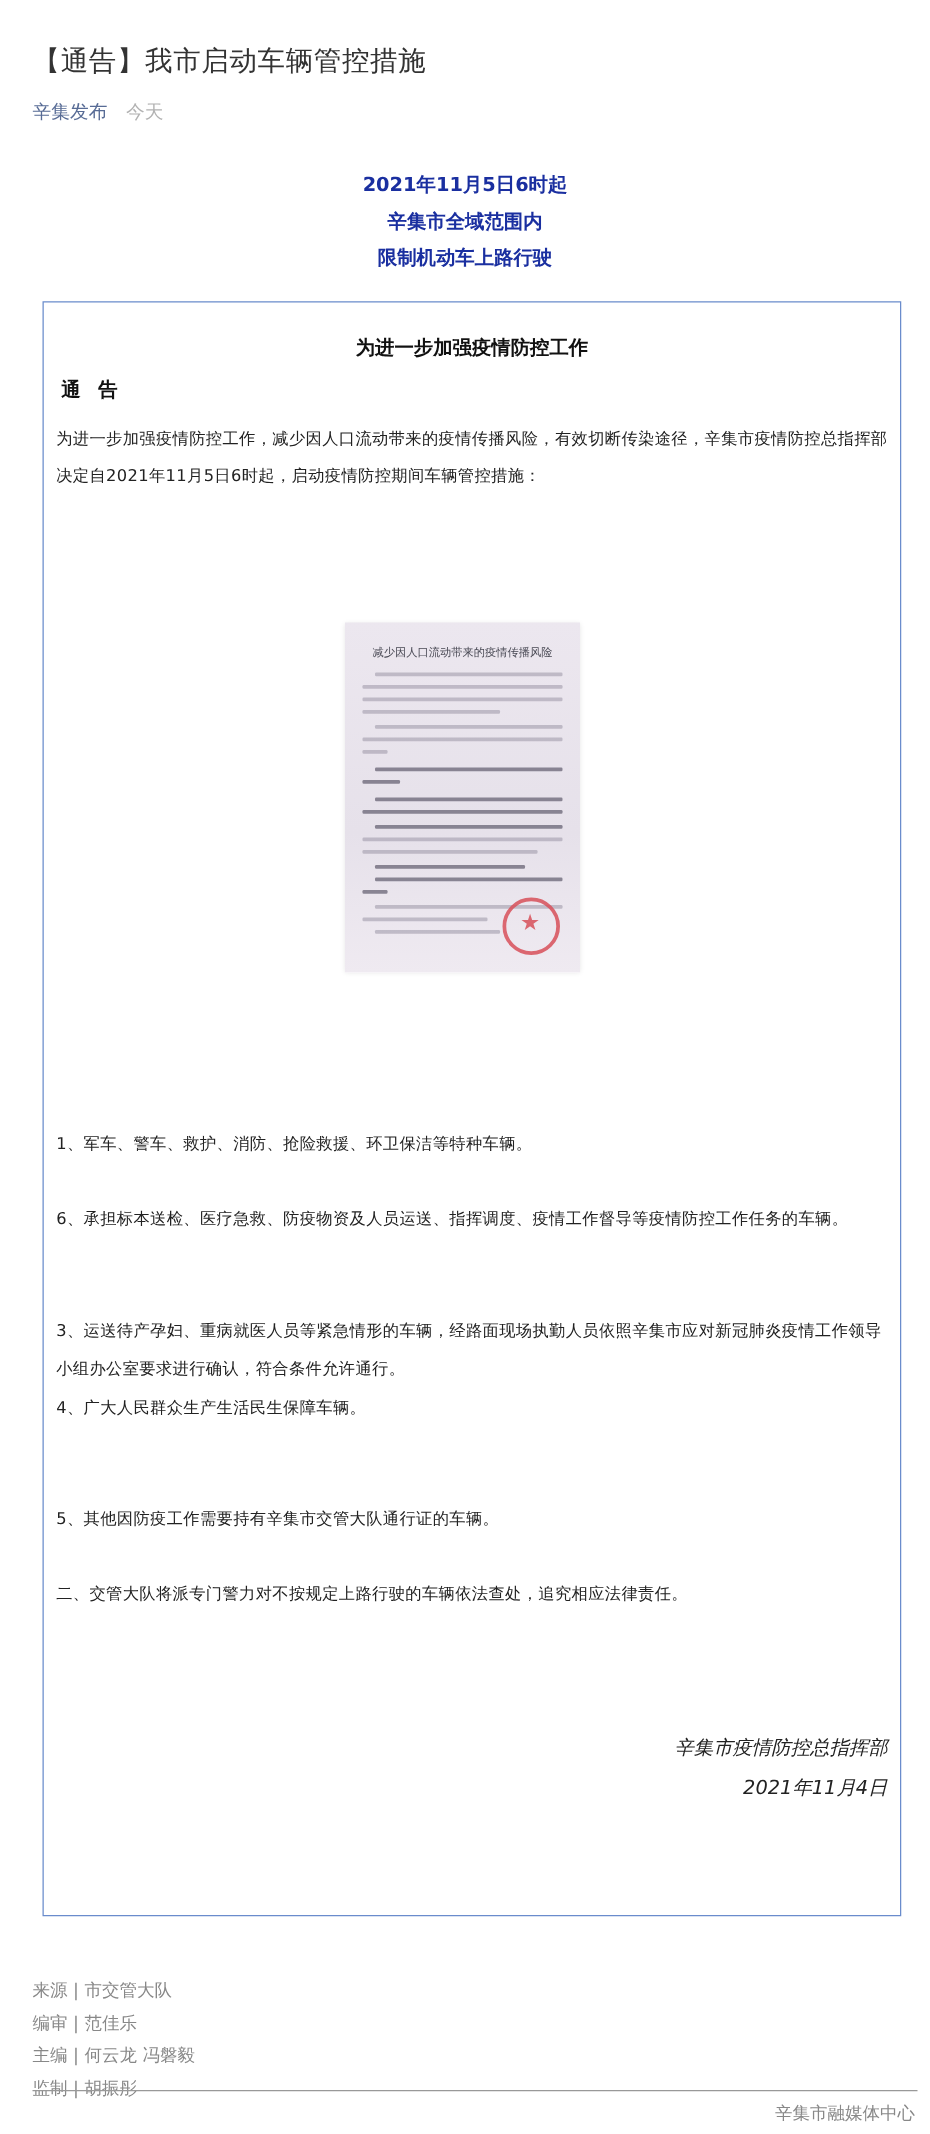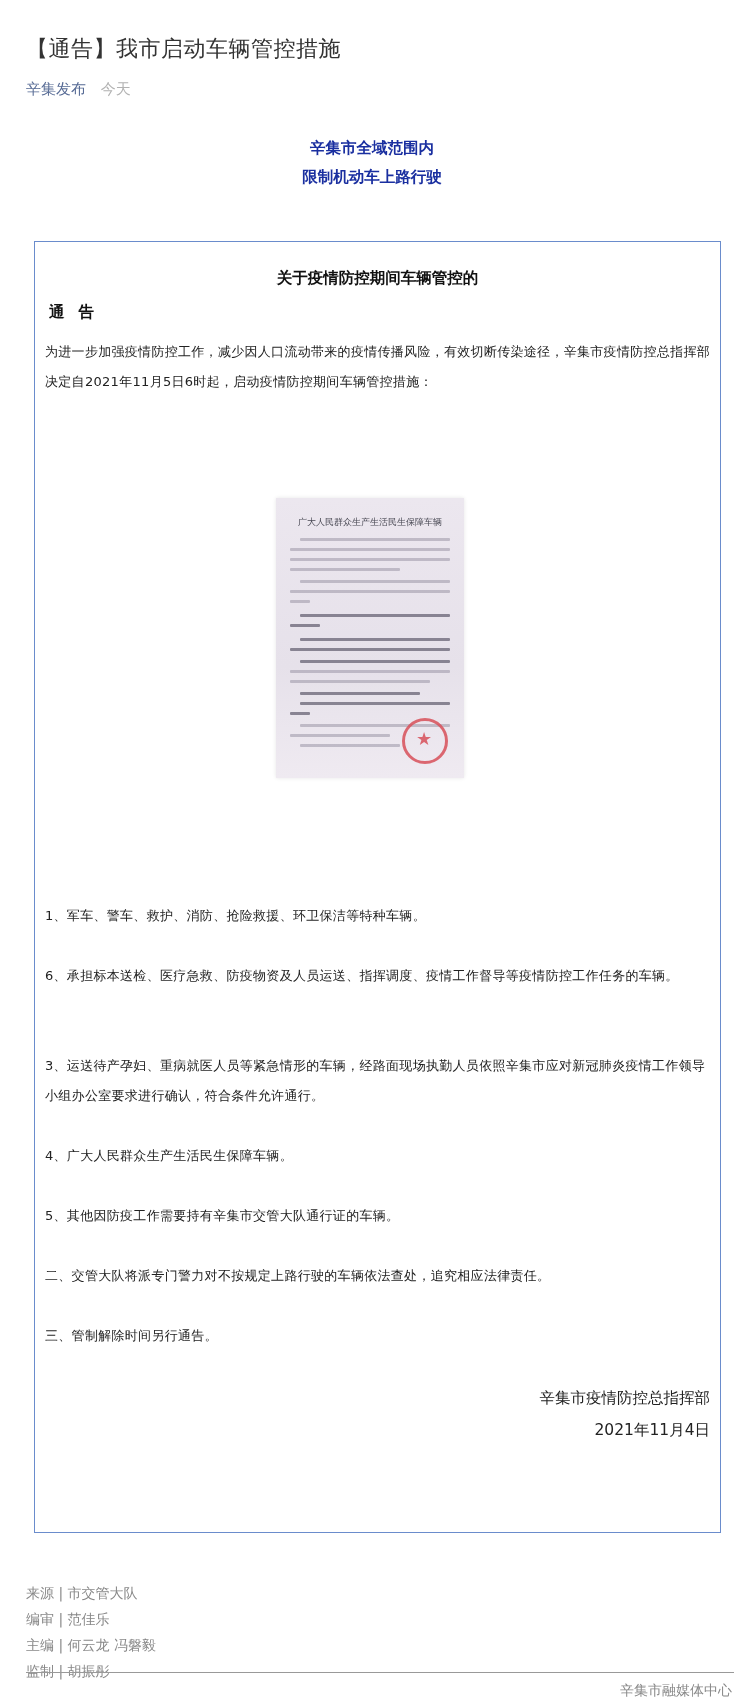--- a/index.html
+++ b/index.html
@@ -13,47 +13,48 @@
   .box { position:absolute; left:34px; top:241px; width:687px; height:1292px; border:1.5px solid #6a8ccc; box-sizing:border-box; }
   .box .t1 { position:absolute; left:0; width:100%; text-align:center; top:26px; font-size:15.5px; font-weight:bold; color:#111; }
   .box .t2 { position:absolute; left:0; width:100%; top:60px; font-size:15.5px; font-weight:bold; color:#111; letter-spacing:14px; text-indent:14px; }
   .p { position:absolute; left:10px; width:668px; font-size:13px; color:#222; line-height:30px; letter-spacing:0.3px; }
   .photo { position:absolute; left:241px; top:256px; width:188px; height:280px; background:linear-gradient(180deg,#ece7ef 0%,#e6e1ea 60%,#efeaf1 100%); box-shadow:0 0 4px rgba(0,0,0,0.1); overflow:hidden; }
   .photo .ptitle { position:absolute; top:18px; left:0; width:100%; text-align:center; font-family:"DejaVu Serif",serif; font-size:9px; color:#4a4a55; }
   .photo .ln { position:absolute; left:14px; height:3px; background:#9a95a6; opacity:0.55; border-radius:1px; }
   .photo .ln.b { background:#555062; opacity:0.65; }
   .photo .seal { position:absolute; left:126px; top:220px; width:46px; height:46px; border-radius:50%; border:3px solid #d8505a; box-sizing:border-box; opacity:0.85; }
   .photo .seal:after { content:"★"; position:absolute; left:11px; top:7px; color:#d8505a; font-size:18px; }
-  .sign { position:absolute; right:10px; font-size:15.5px; color:#222; text-align:right; }
+  .sign { position:absolute; right:10px; font-size:15.5px; color:#222; text-align:right;font-style:italic; }
   .credits { position:absolute; left:26px; top:1580px; font-size:14px; color:#888; line-height:26px; }
   .rule { position:absolute; left:26px; top:1672px; width:708px; height:1px; background:#999; }
   .org { position:absolute; right:12px; top:1682px; font-size:14px; color:#888; }
 </style>
 </head>
 <body>
 
 <div class="title">【通告】我市启动车辆管控措施</div>
 <div class="meta">
   <span class="author">辛集发布</span>
   <span class="date">今天</span>
 </div>
 
 <div class="headline">
+  <div>2021年11月5日6时起</div>
   <div>辛集市全域范围内</div>
   <div>限制机动车上路行驶</div>
 </div>
 
 <div class="box">
-  <div class="t1">关于疫情防控期间车辆管控的</div>
+  <div class="t1">为进一步加强疫情防控工作</div>
   <div class="t2">通告</div>
 
   <div class="p" style="top:95px;">为进一步加强疫情防控工作，减少因人口流动带来的疫情传播风险，有效切断传染途径，辛集市疫情防控总指挥部决定自2021年11月5日6时起，启动疫情防控期间车辆管控措施：</div>
 
   <div class="photo">
-    <div class="ptitle">广大人民群众生产生活民生保障车辆</div>
+    <div class="ptitle">减少因人口流动带来的疫情传播风险</div>
     <div class="ln" style="top:40px;width:150px;left:24px;"></div>
     <div class="ln" style="top:50px;width:160px;"></div>
     <div class="ln" style="top:60px;width:160px;"></div>
     <div class="ln" style="top:70px;width:110px;"></div>
     <div class="ln" style="top:82px;width:150px;left:24px;"></div>
     <div class="ln" style="top:92px;width:160px;"></div>
     <div class="ln" style="top:102px;width:20px;"></div>
     <div class="ln b" style="top:116px;width:150px;left:24px;"></div>
     <div class="ln b" style="top:126px;width:30px;"></div>
     <div class="ln b" style="top:140px;width:150px;left:24px;"></div>
@@ -66,24 +67,23 @@
     <div class="ln b" style="top:214px;width:20px;"></div>
     <div class="ln" style="top:226px;width:150px;left:24px;"></div>
     <div class="ln" style="top:236px;width:100px;"></div>
     <div class="ln" style="top:246px;width:100px;left:24px;"></div>
     <div class="seal"></div>
   </div>
 
   <div class="p" style="top:659px;">1、军车、警车、救护、消防、抢险救援、环卫保洁等特种车辆。</div>
   <div class="p" style="top:719px;">6、承担标本送检、医疗急救、防疫物资及人员运送、指挥调度、疫情工作督导等疫情防控工作任务的车辆。</div>
   <div class="p" style="top:809px;">3、运送待产孕妇、重病就医人员等紧急情形的车辆，经路面现场执勤人员依照辛集市应对新冠肺炎疫情工作领导小组办公室要求进行确认，符合条件允许通行。</div>
-  <div class="p" style="top:899px;">4、广大人民群众生产生活民生保障车辆。</div>
+  <div class="p" style="top:870px;">4、广大人民群众生产生活民生保障车辆。</div>
   <div class="p" style="top:959px;">5、其他因防疫工作需要持有辛集市交管大队通行证的车辆。</div>
   <div class="p" style="top:1019px;">二、交管大队将派专门警力对不按规定上路行驶的车辆依法查处，追究相应法律责任。</div>
-  <div class="p" style="top:1079px;">三、管制解除时间另行通告。</div>
 
   <div class="sign" style="top:1146px;">辛集市疫情防控总指挥部</div>
   <div class="sign" style="top:1178px;">2021年11月4日</div>
 </div>
 
 <div class="credits">
   <div>来源 | 市交管大队</div>
   <div>编审 | 范佳乐</div>
   <div>主编 | 何云龙 冯磐毅</div>
   <div>监制 | 胡振彤</div>

